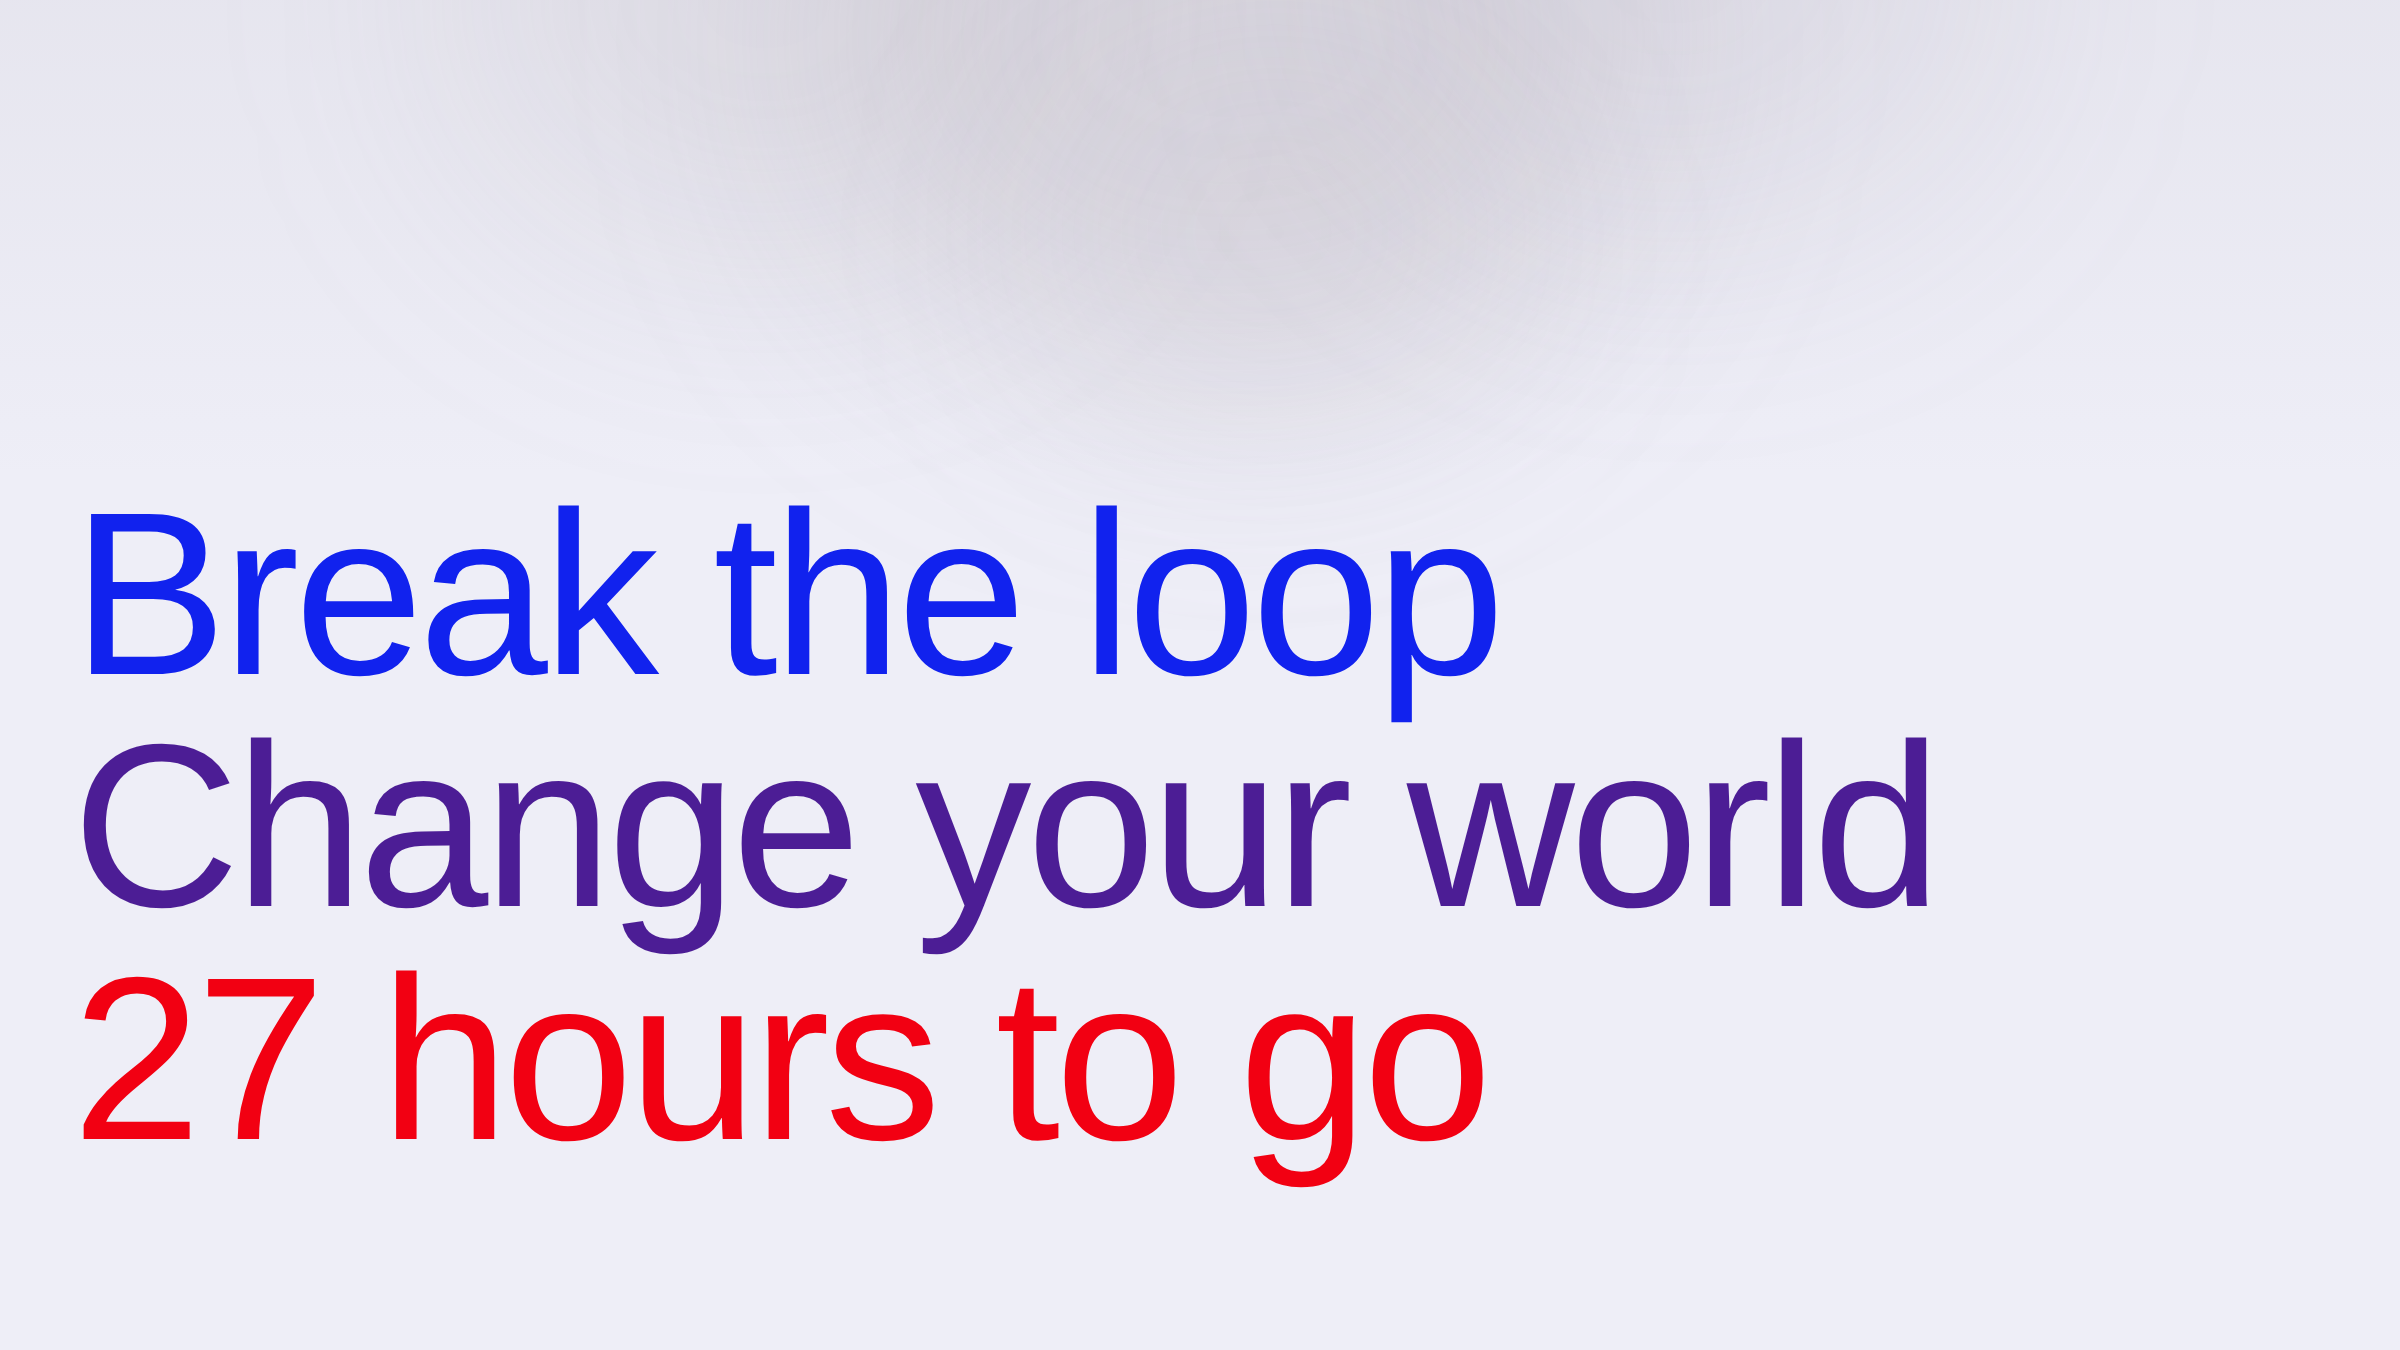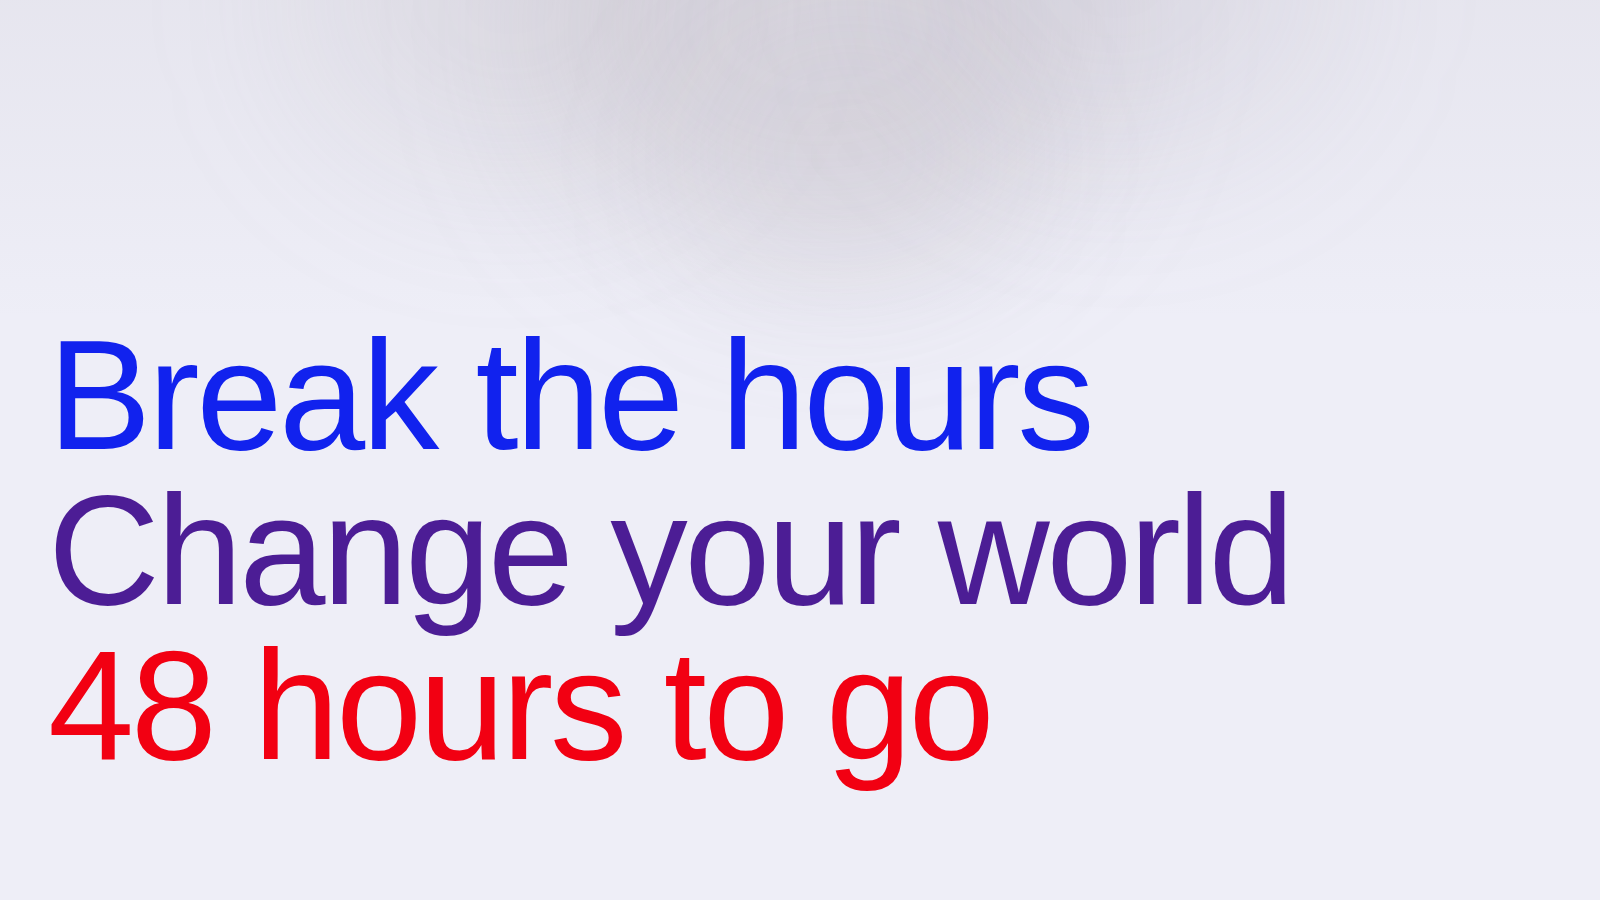--- a/index.html
+++ b/index.html
@@ -100,18 +100,18 @@
 
   <div class="backdrop">
     <div class="top-wash"></div>
     <div class="blob blob-left"></div>
     <div class="blob blob-main"></div>
     <div class="blob blob-right"></div>
     <div class="blob blob-lower"></div>
   </div>
 
   <div class="headline">
-    <div class="line line-blue" style="color: rgb(17, 34, 238);">Break the hours</div>
+    <div class="line line-blue" style="color: rgb(17, 34, 238);">Break the loop</div>
     <div class="line line-blue" style="color: #4c1d95;">Change your world</div>
-    <div class="line line-red" style="color: rgb(242, 0, 18);">48 hours to go</div>
+    <div class="line line-red" style="color: rgb(242, 0, 18);">27 hours to go</div>
   </div>
 
 </div>
 
 </body></html>

